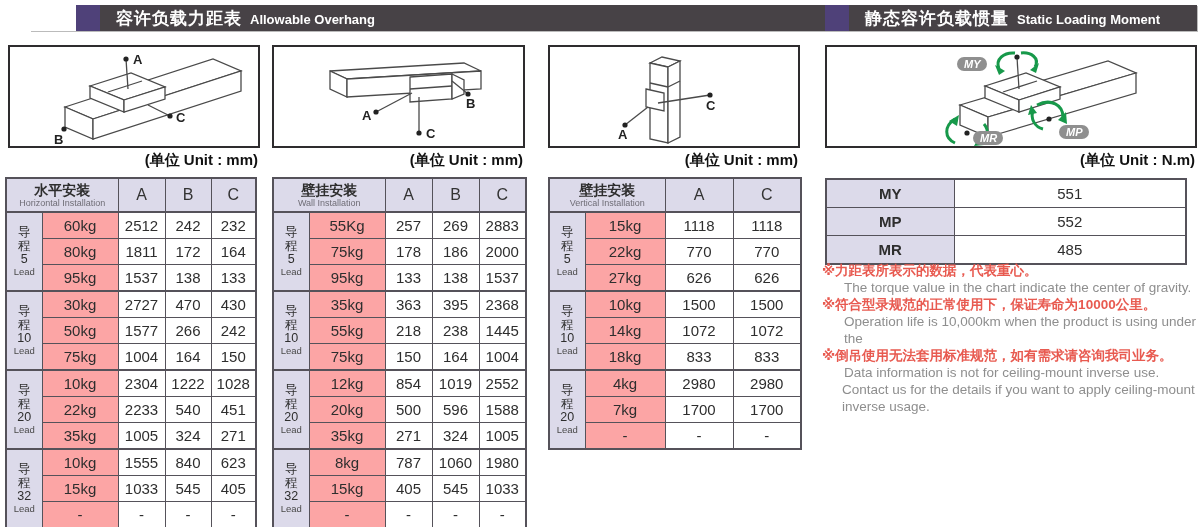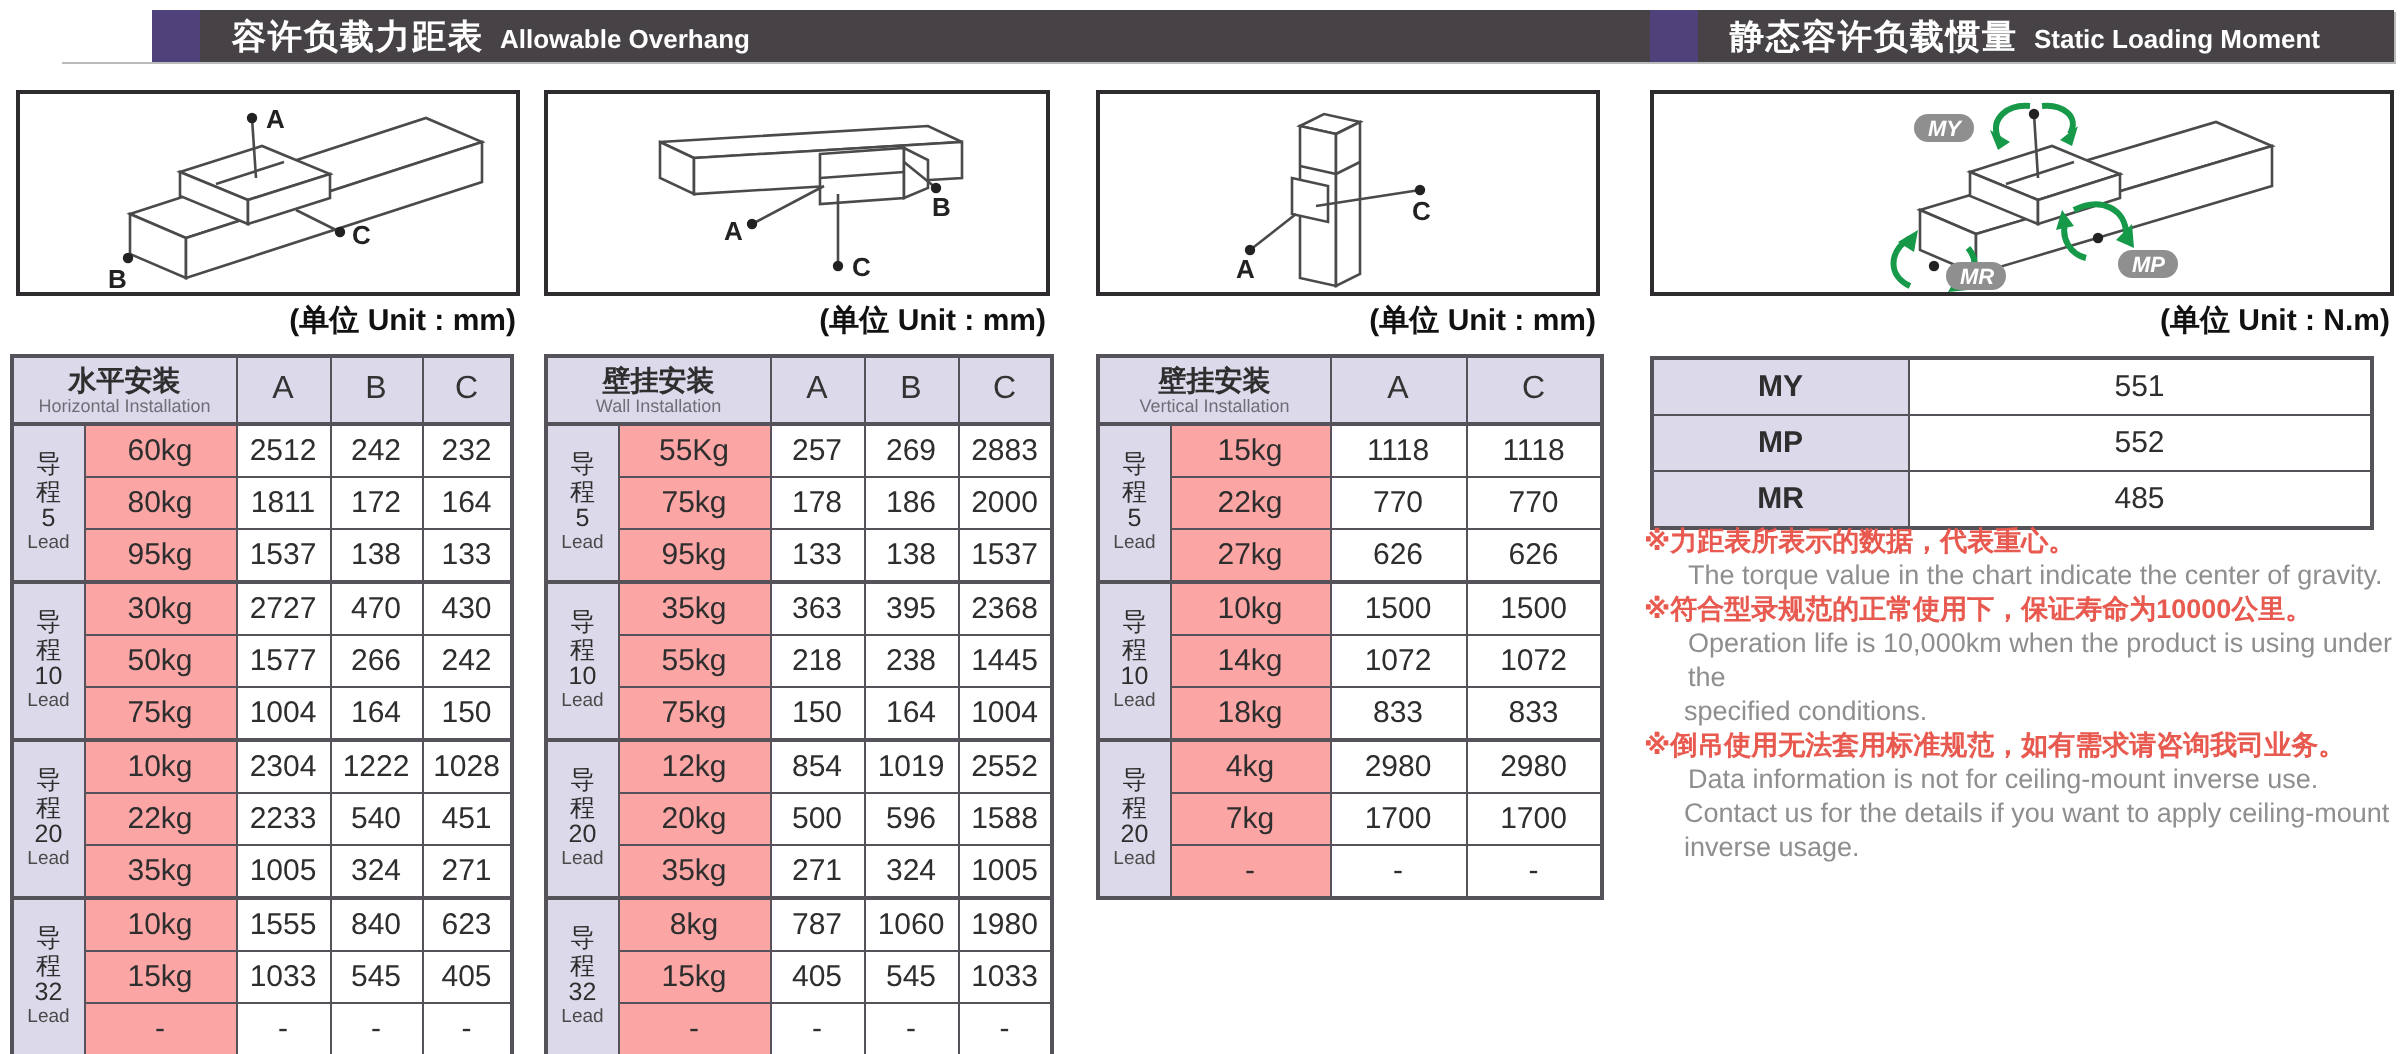--- a/index.html
+++ b/index.html
@@ -491,18 +491,17 @@
     <td>485</td>
   </tr>
 </tbody>
   </table>
 
 <div class="notes">
   <div class="note-cn">※力距表所表示的数据，代表重心。</div>
   <div class="note-en">The torque value in the chart indicate the center of gravity.</div>
   <div class="note-cn">※符合型录规范的正常使用下，保证寿命为10000公里。</div>
   <div class="note-en">Operation life is 10,000km when the product is using under the</div>
-  <div class="note-en cont">specified conditions.</div>
   <div class="note-cn">※倒吊使用无法套用标准规范，如有需求请咨询我司业务。</div>
   <div class="note-en">Data information is not for ceiling-mount inverse use.</div>
   <div class="note-en cont">Contact us for the details if you want to apply ceiling-mount</div>
   <div class="note-en cont">inverse usage.</div>
 </div>
 
 </body></html>

